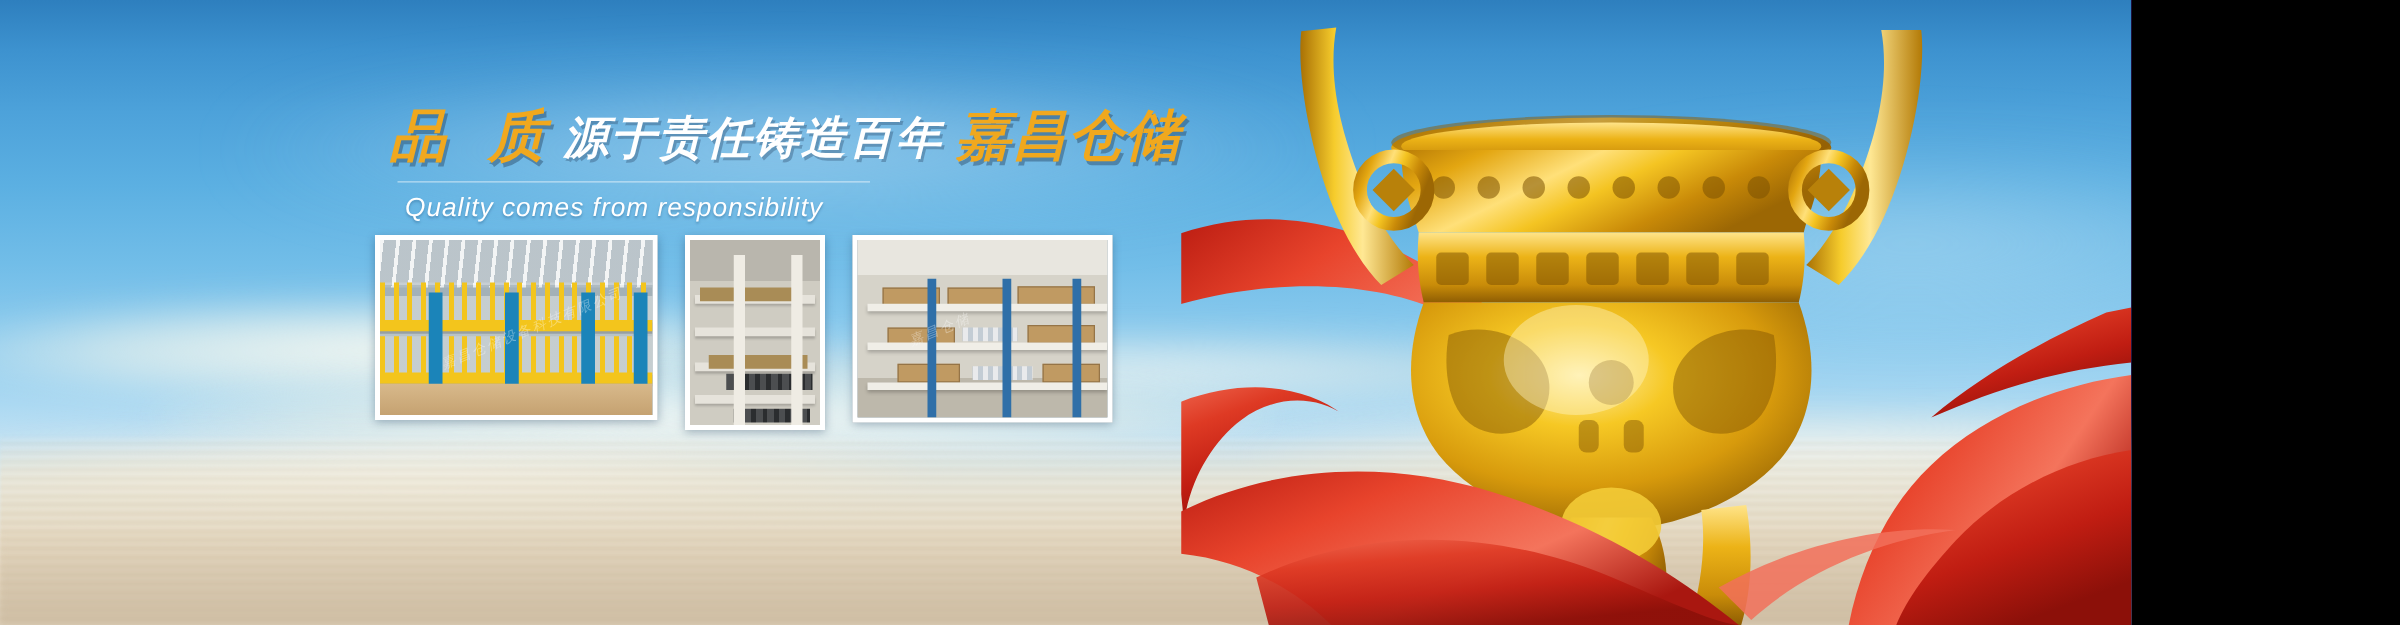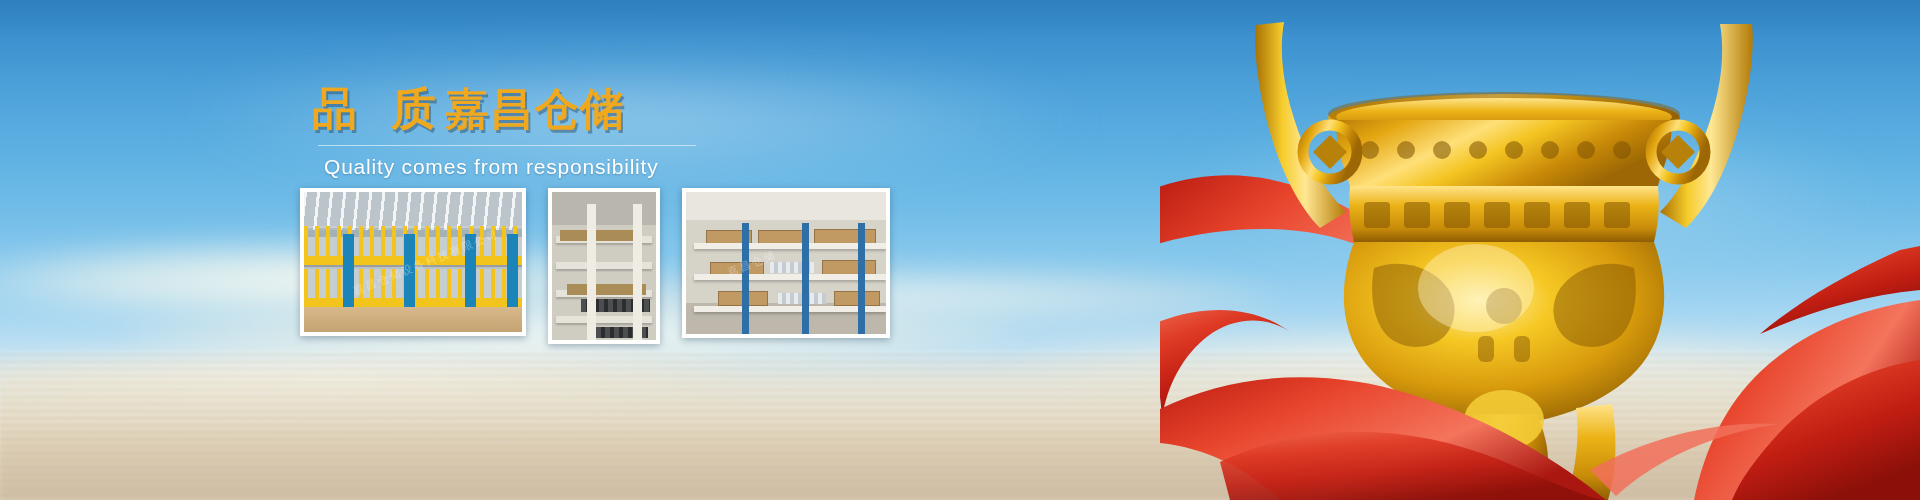--- a/index.html
+++ b/index.html
@@ -1,19 +1,20 @@
 <!DOCTYPE html>
 <html><head>
 <meta charset="utf-8">
 <style>
   html,body{margin:0;padding:0;background:#000;}
   .banner{
-    position:relative;width:1920px;height:500px;overflow:hidden;
+    position:relative;width:1705px;height:500px;overflow:hidden;
     font-family:"Liberation Sans","DejaVu Sans",sans-serif;
     background:#6d28d9;
+    font-style:italic;
   }
 
   
   .sky{position:absolute;inset:0;
     background:
       linear-gradient(to bottom,
         #2e7fbe 0%, #3d92cf 8%, #4da2da 18%, #5cb0e2 30%,
         #71bde8 42%, #8ccbee 54%, #a9d8f2 64%, #c6e3f3 72%,
         #ddeaec 79%, #eae4d7 86%, #e9dcc6 92%, #ded0bb 100%);
   }
@@ -126,20 +127,21 @@
     <div class="cl cl-b"></div>
     <div class="cl cl-c"></div>
     <div class="cl cl-e"></div>
   </div>
   <div class="ground"></div>
   <div class="ground2"></div>
 
   <div class="copy">
     <div class="headline">
       <span class="hl-gold">品 质</span>
+      <span class="hl-white">源于责任铸造百年</span>
       <span class="hl-gold2">嘉昌仓储</span>
     </div>
     <div class="rule"></div>
     <div class="subtitle">Quality comes from responsibility</div>
   </div>
 
   <div class="photos">
 
     <div class="photo p1">
       <div class="img">

